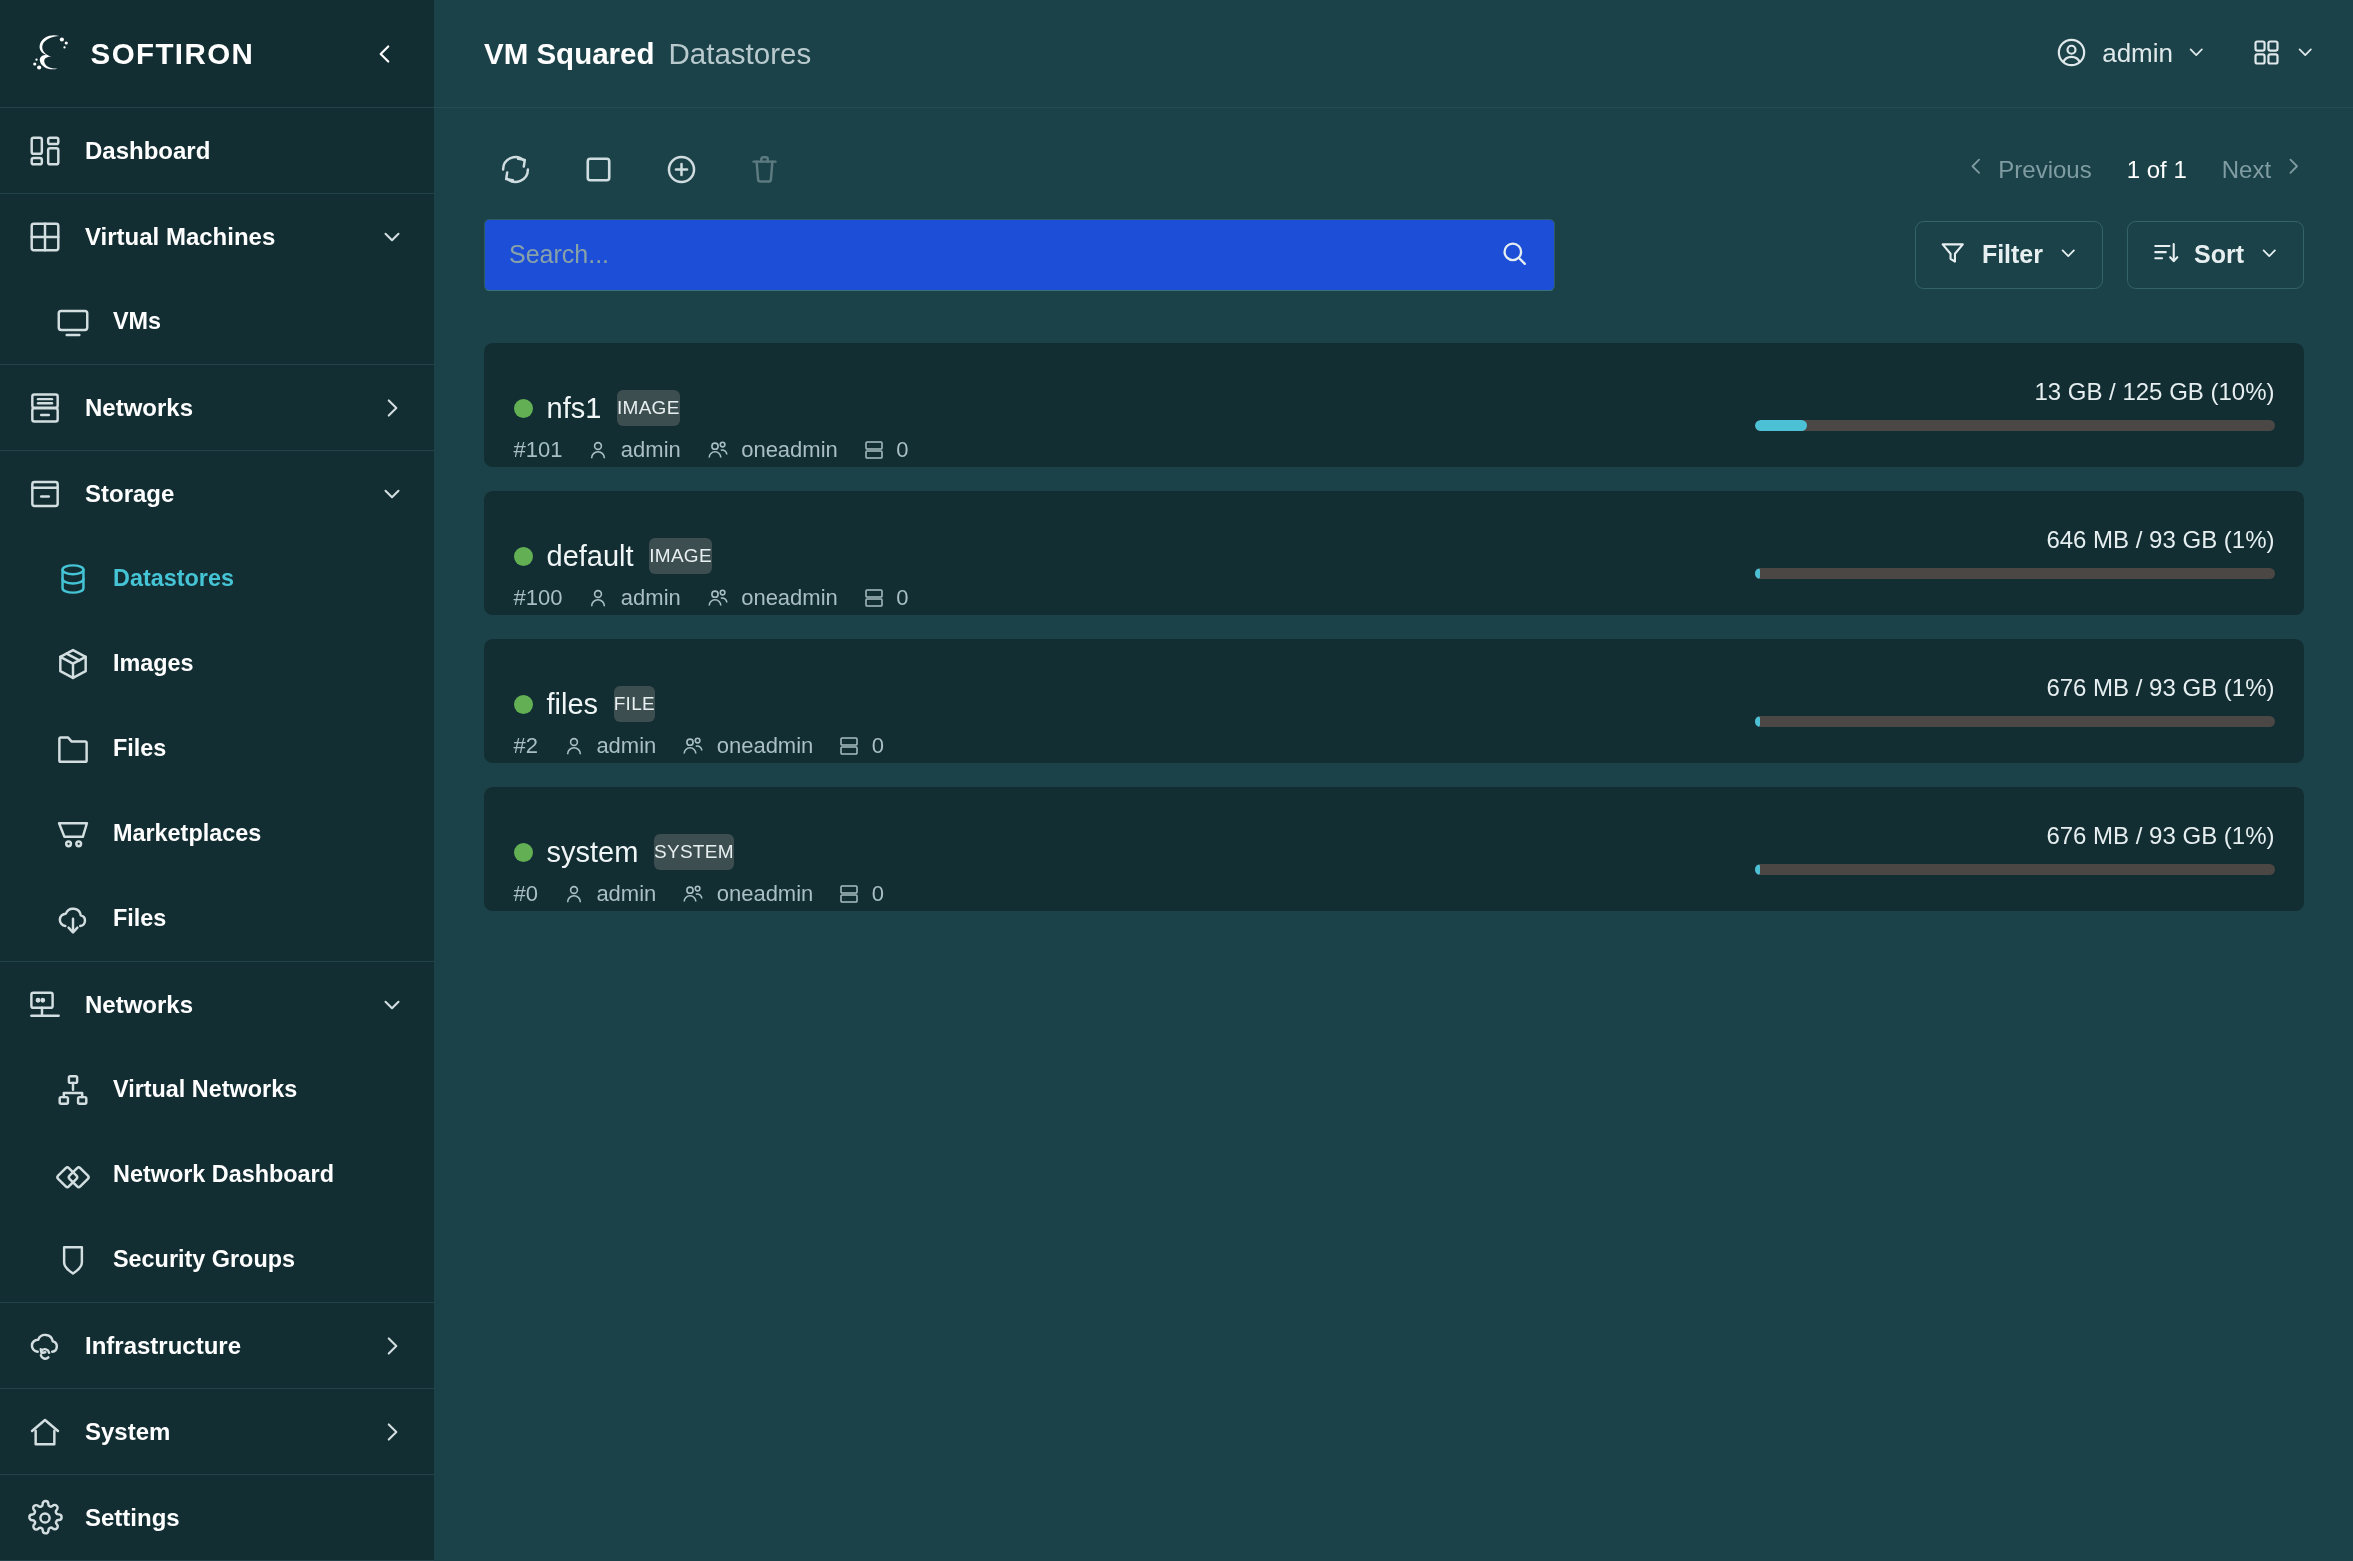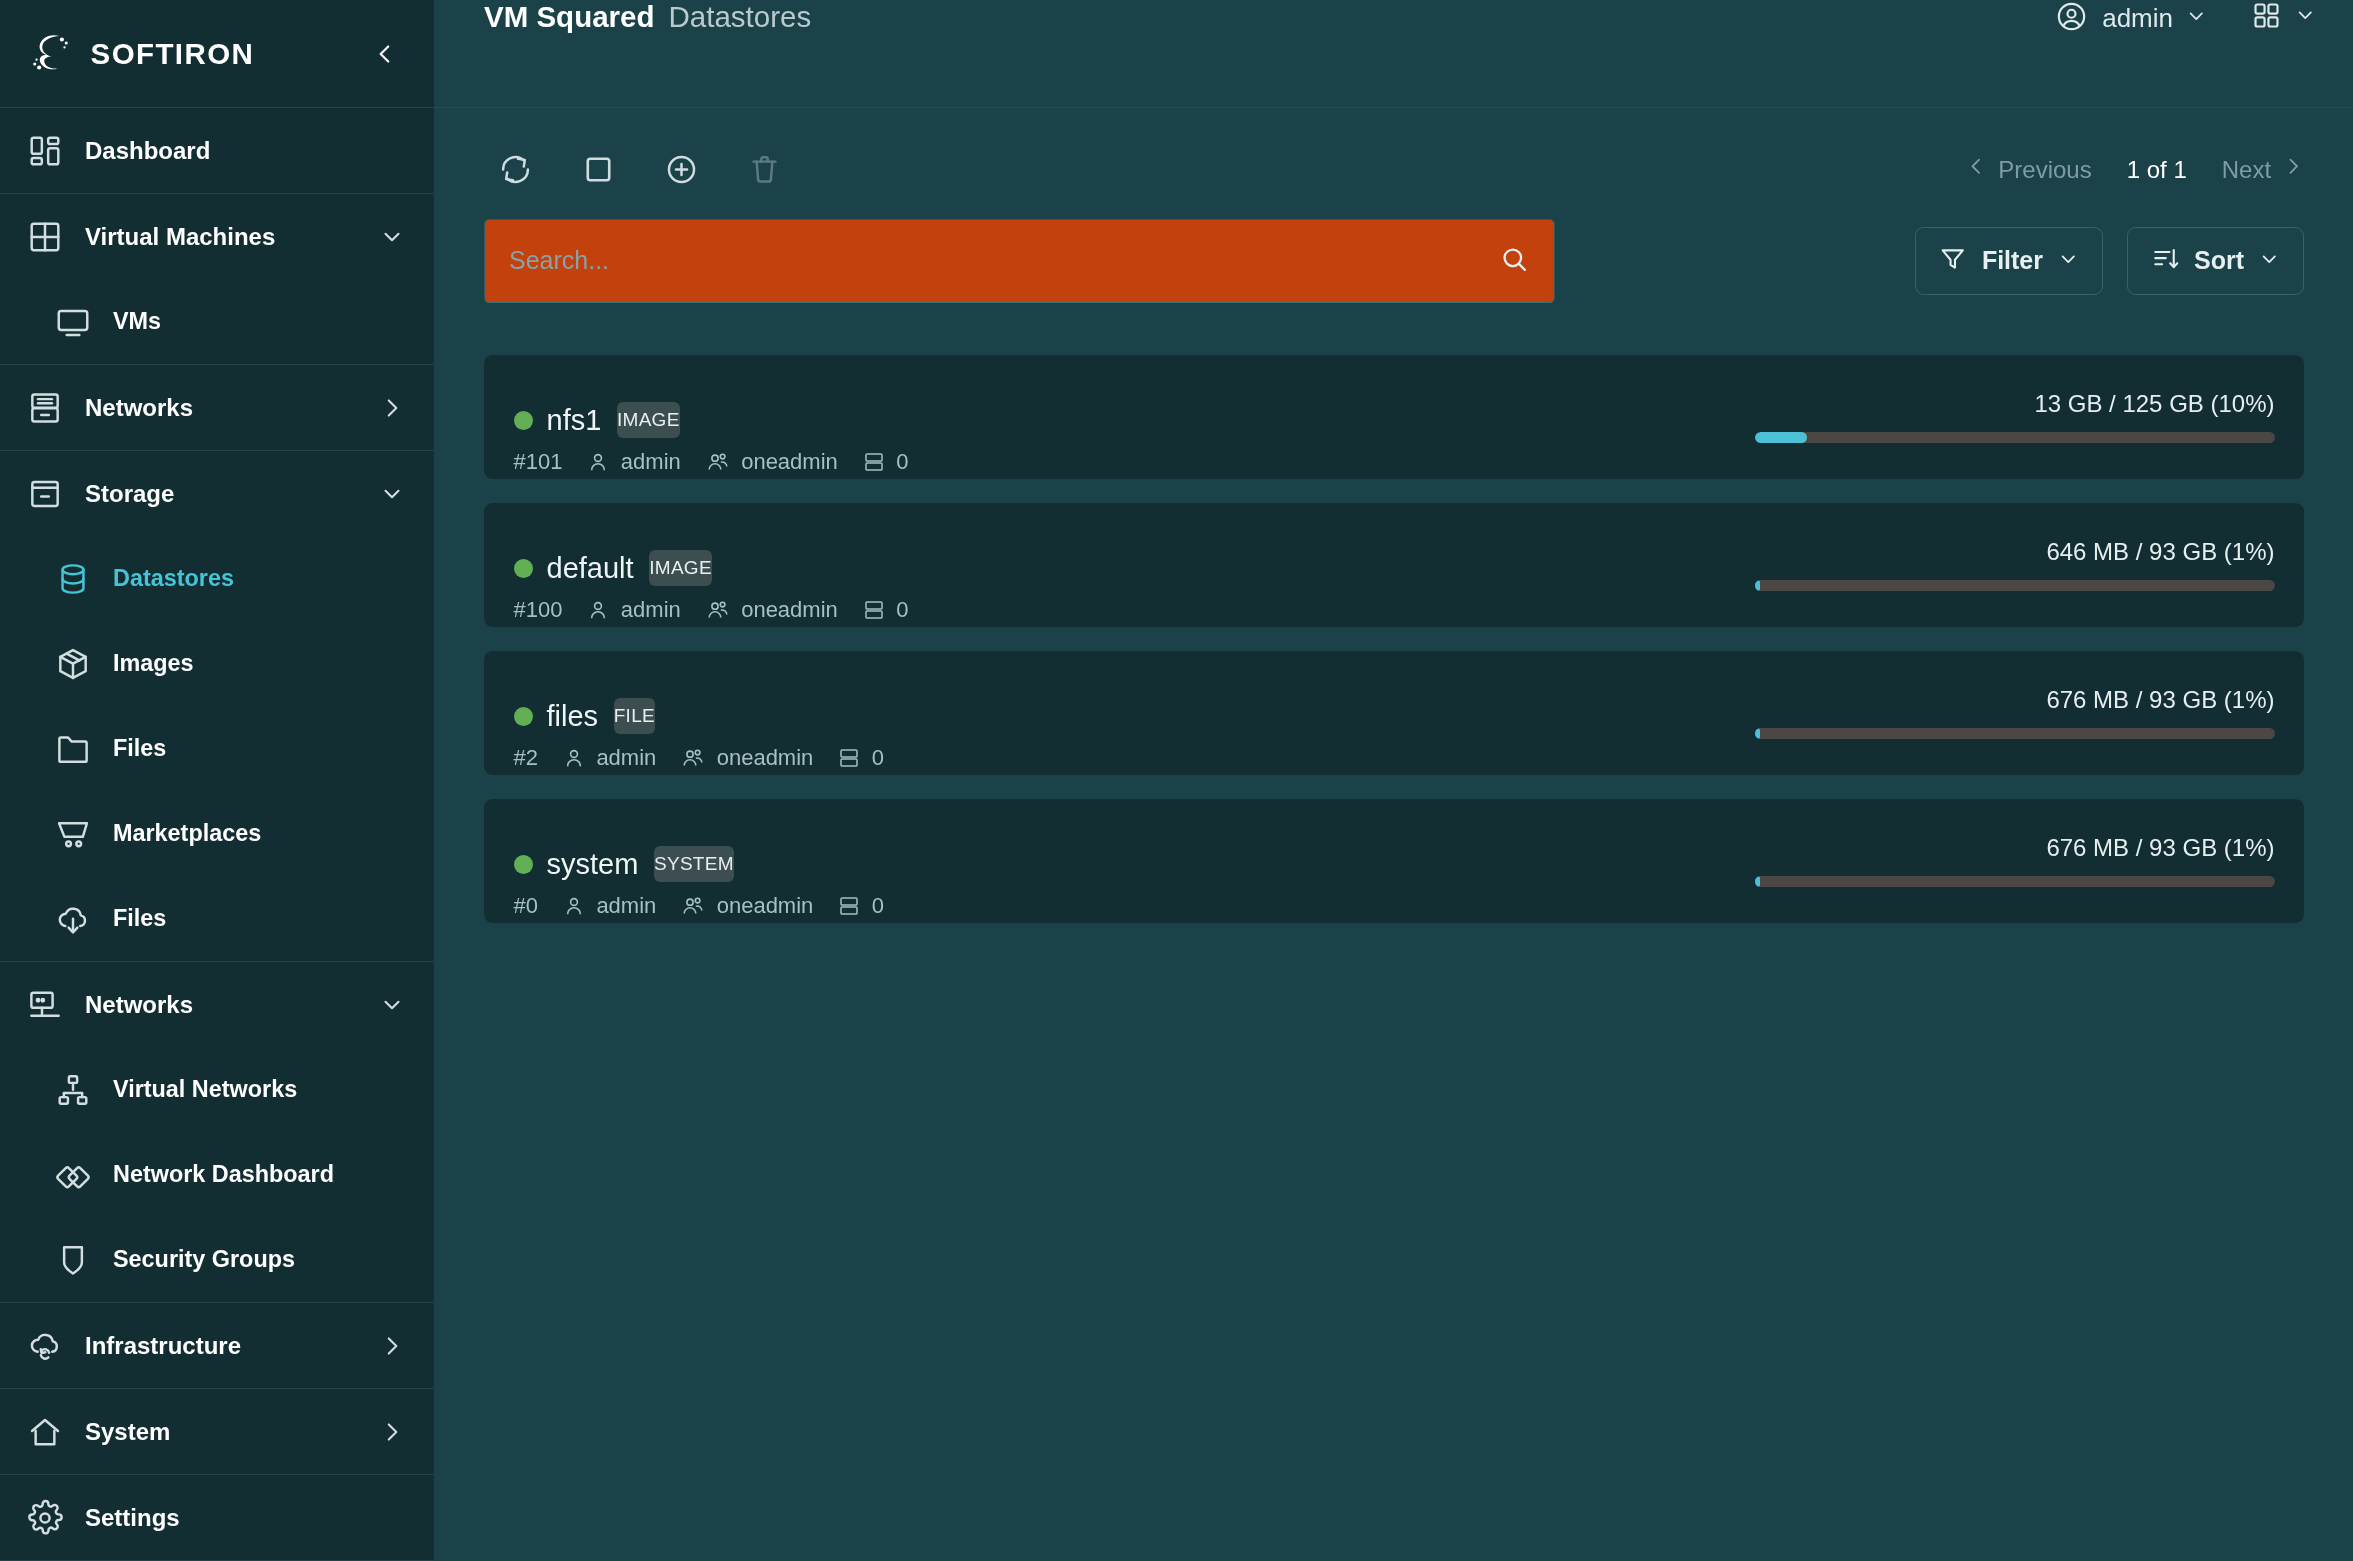--- a/index.html
+++ b/index.html
@@ -52,21 +52,21 @@
   }
   .nav-item.sub { padding-left: 54px; }
   .nav-item.sub .lbl { font-size: 23.4px; }
   .nav-item.active .lbl { color: #45c4d6; }
   .chev { width: 26px; height: 26px; flex: 0 0 26px; }
 
   
   .main { flex: 1; height: 1562px; display: flex; flex-direction: column; background: #1b4248; }
   .topbar {
     height: 108px; flex: 0 0 108px;
-    display: flex; align-items: flex-start;
+    display: flex; align-items: center;
     padding: 0 38px 0 50px;
     border-bottom: 0.9px solid #234c53;
   }
   .topbar-title { font-size: 29.5px; font-weight: bold; color: #ffffff; }
   .topbar-sub { font-size: 29.5px; color: #b9cace; margin-left: 14px; font-weight: normal; }
   .topbar-spacer { flex: 1; }
   .user-menu { display: flex; align-items: center; cursor: pointer; margin-right: 43px; }
   .user-menu .uname { color: #dfe8ea; font-size: 26px; margin: 0 12px 0 14px; }
   .apps-menu { display: flex; align-items: center; cursor: pointer; }
 
@@ -82,22 +82,22 @@
   .toolbar-spacer { flex: 1; }
   .pager { display: flex; align-items: center; color: #7f9ca2; font-size: 24px; }
   .pager .pg-prev, .pager .pg-next { display: flex; align-items: center; cursor: pointer; }
   .pager .pg-count { color: #ffffff; margin: 0 35px; white-space: nowrap; }
 
   .filterbar {
     display: flex; align-items: center;
     padding: 15.6px 50px 0 50px;
   }
   .search-wrap {
-    width: 1071px; height: 84px;
-    background: #c2410c; border: 0.9px solid #2e5b62;
+    width: 1071px; height: 72px;
+    background: #1d4ed8; border: 0.9px solid #2e5b62;
     border-bottom: 1.7px solid #3b7079;
     border-radius: 5.2px;
     display: flex; align-items: center; padding: 0 24px;
   }
   .search-wrap input {
     flex: 1; background: transparent; border: none; outline: none;
     color: #e4edef; font-size: 25px; font-family: "Liberation Sans", sans-serif;
   }
   .search-wrap input::placeholder { color: #88a2a8; }
   .filterbar-spacer { flex: 1; }

